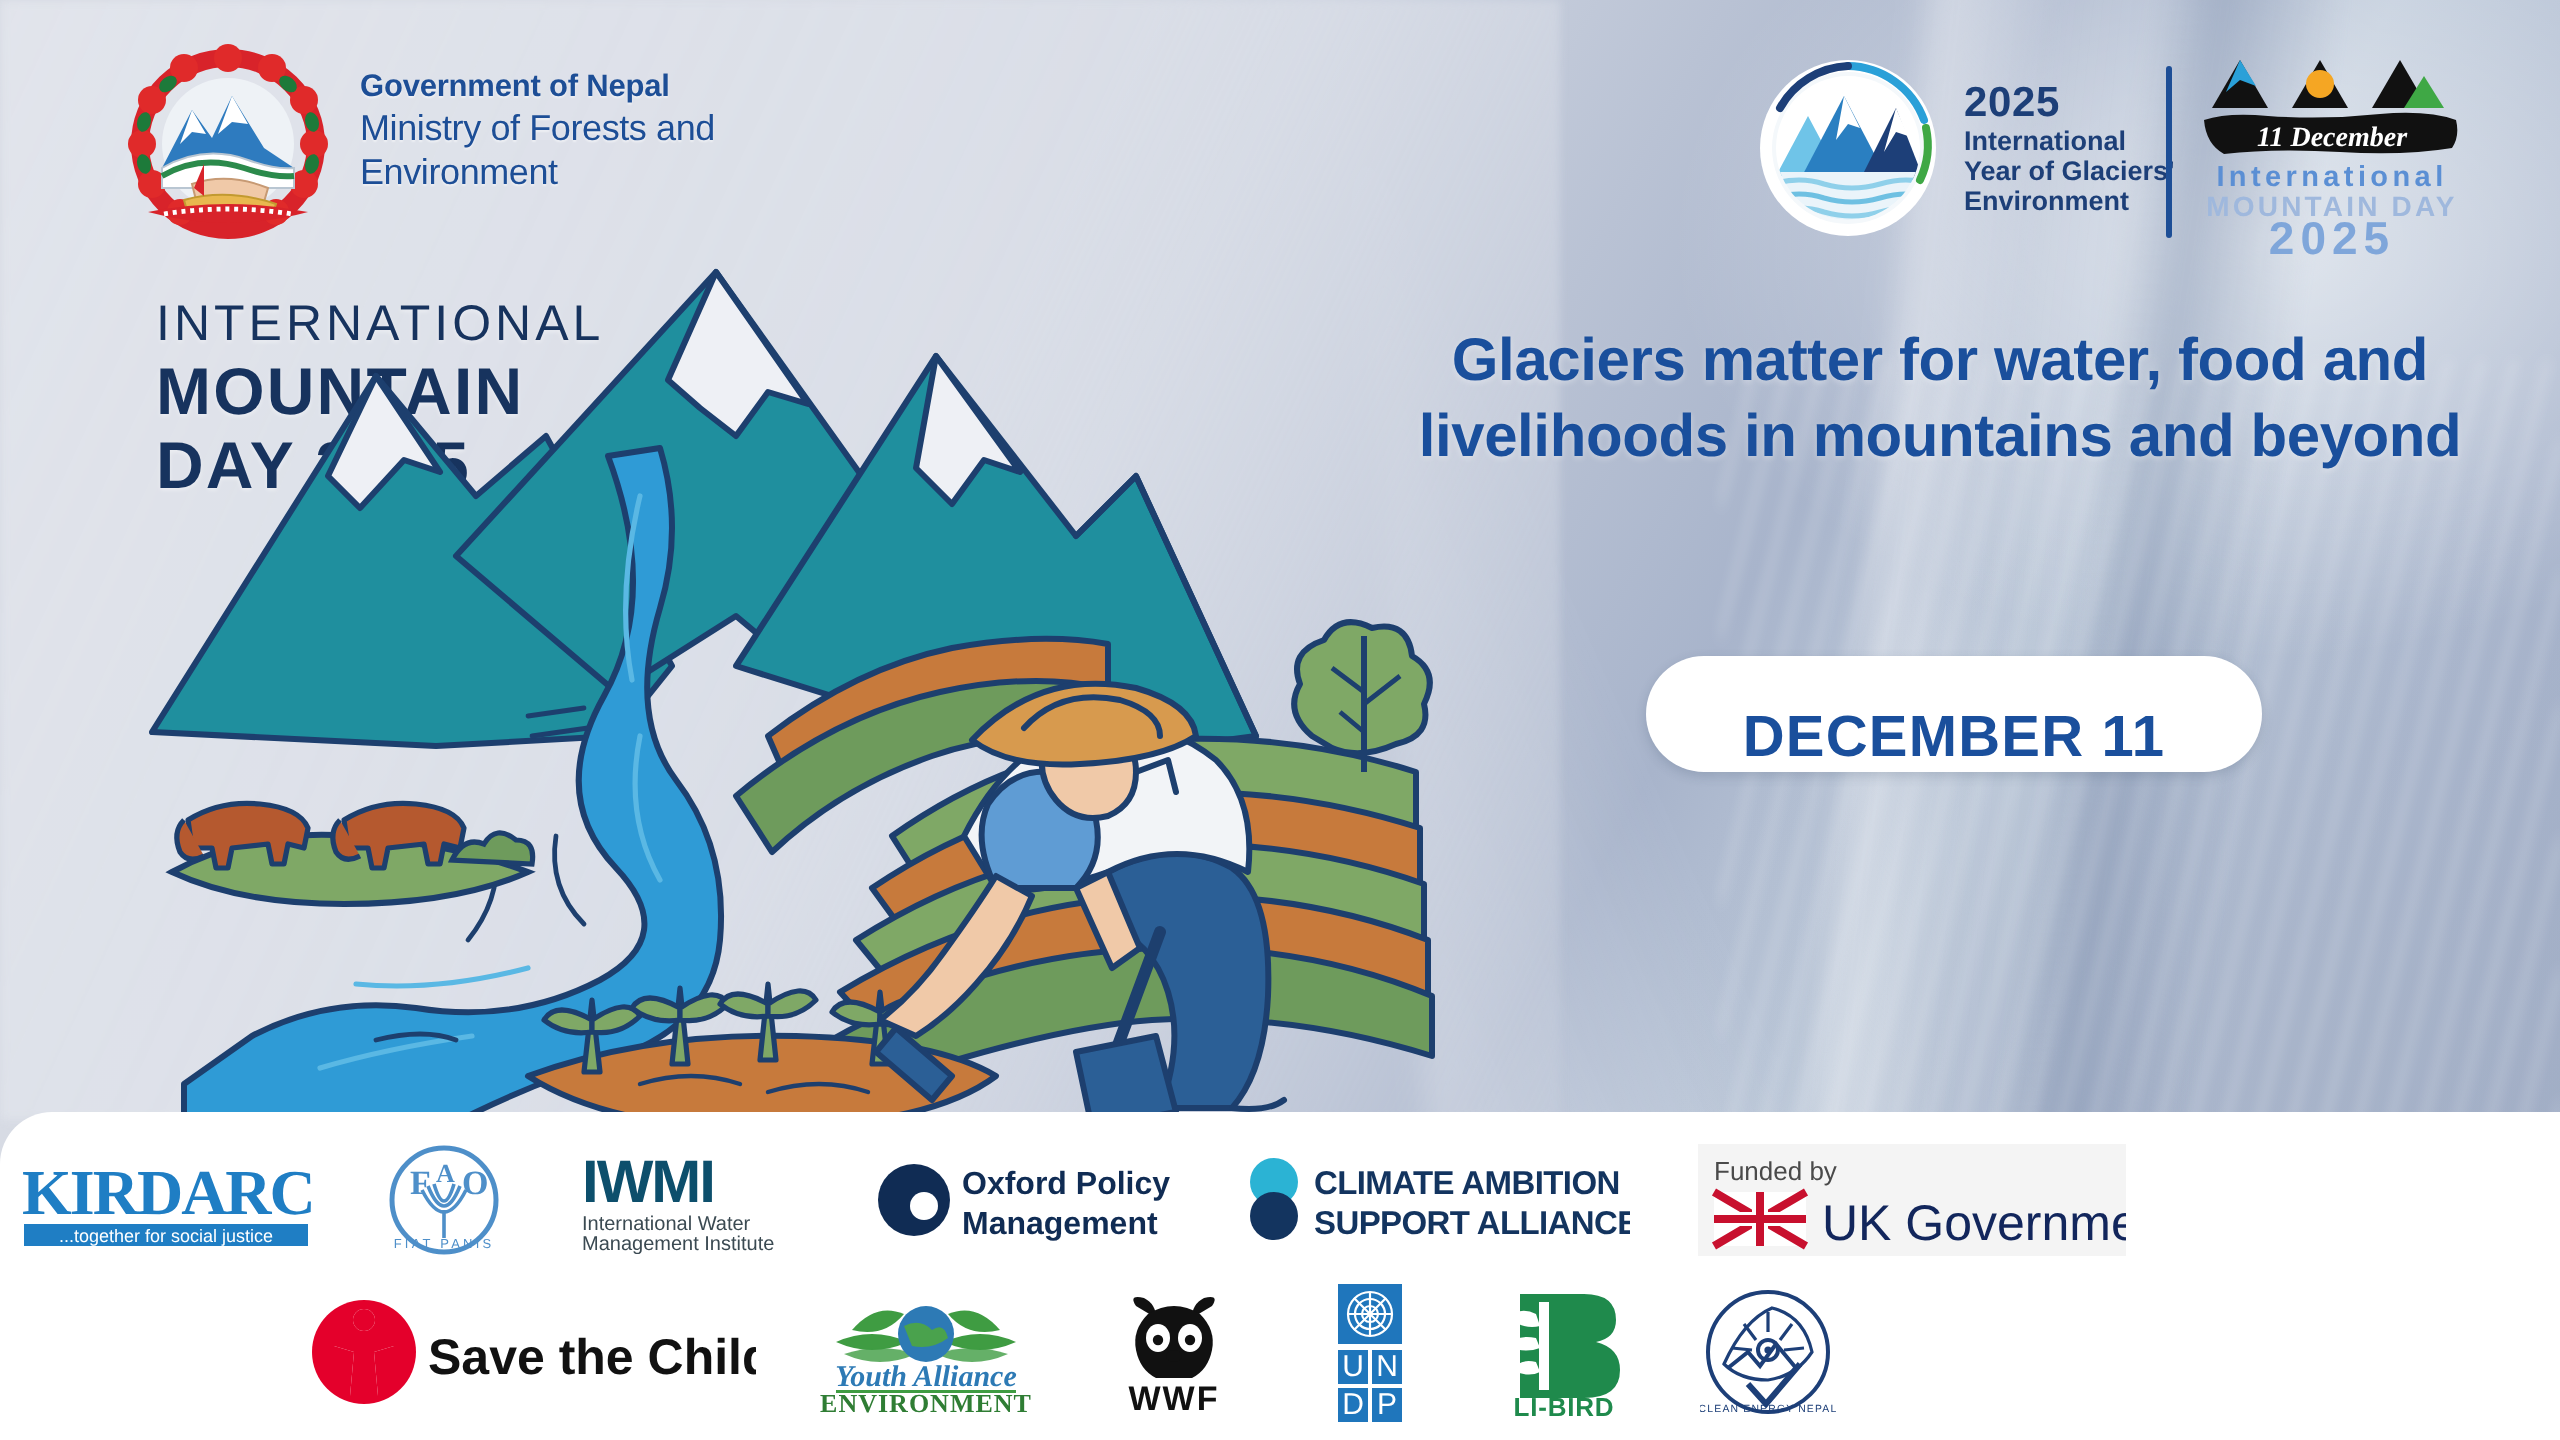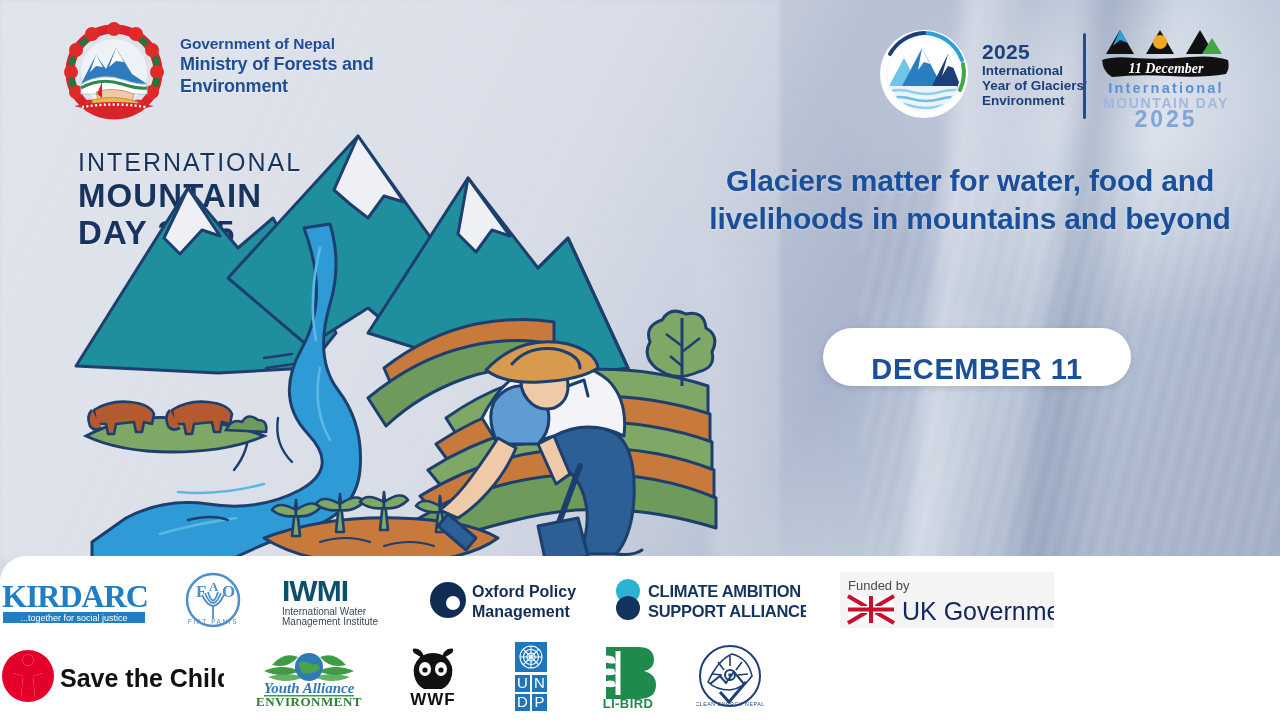--- a/index.html
+++ b/index.html
@@ -59,21 +59,21 @@
   .gon-block {
     position: absolute; left: 62px; top: 22px;
     display: flex; align-items: flex-start; gap: 14px;
   }
   .emblem { width: 104px; height: 100px; flex: none; }
   .gon-text {
     color: #1d4e96; padding-top: 13px; line-height: 1.22;
     text-shadow: 0 1px 1px rgba(255,255,255,.5);
   }
   .gon-line1 { font-size: 15.5px; font-weight: 700; letter-spacing: -0.1px; }
-  .gon-line2 { font-size: 18px; font-weight: 700; letter-spacing: -0.2px; }
+  .gon-line2 { font-size: 18px; font-weight: 400; letter-spacing: -0.2px; }
 
   .iygp-block {
     position: absolute; left: 878px; top: 28px;
     display: flex; align-items: center; gap: 12px;
   }
   .iygp-mark { width: 92px; height: 92px; flex: none; }
   .iygp-text { color: #1d3f78; line-height: 1.12; }
   .iygp-year { font-size: 21px; font-weight: 700; letter-spacing: .3px; }
   .iygp-sub { font-size: 13.5px; font-weight: 700; }
 
@@ -126,21 +126,21 @@
 
   
   .footer {
     position: absolute; left: 0; top: 556px; width: 1280px; height: 164px;
     background: #ffffff;
     border-top-left-radius: 26px;
     border-top-right-radius: 0px;
   }
   .logo-row {
     position: absolute; left: 0; width: 1071px;
-    display: flex; align-items: center; 
+    display: flex; align-items: center; justify-content: center;
   }
   .logo-row.row1 { top: 566px; height: 68px; gap: 34px; }
   .logo-row.row2 { top: 638px; height: 76px; gap: 30px; }
   .logo-cell { display: flex; align-items: center; justify-content: center; }
   .logo-cell svg { display: block; }
 </style>
 </head>
 <body>
 
 <div id="banner">

